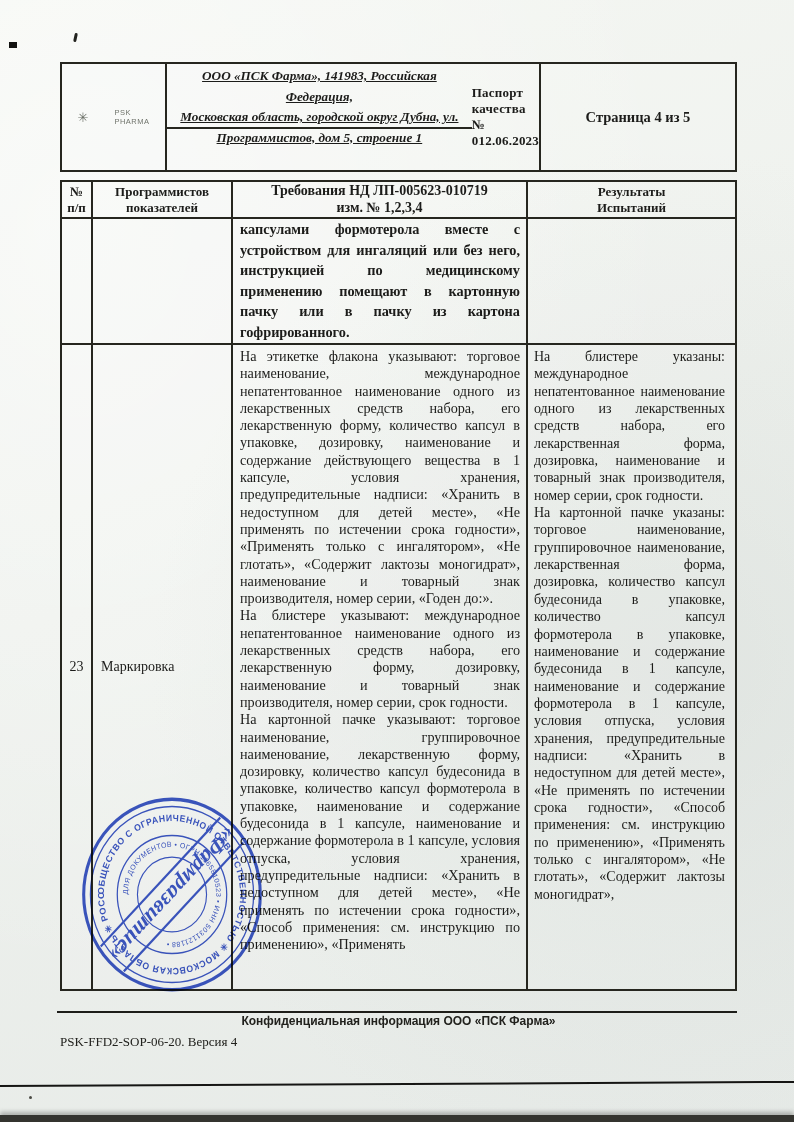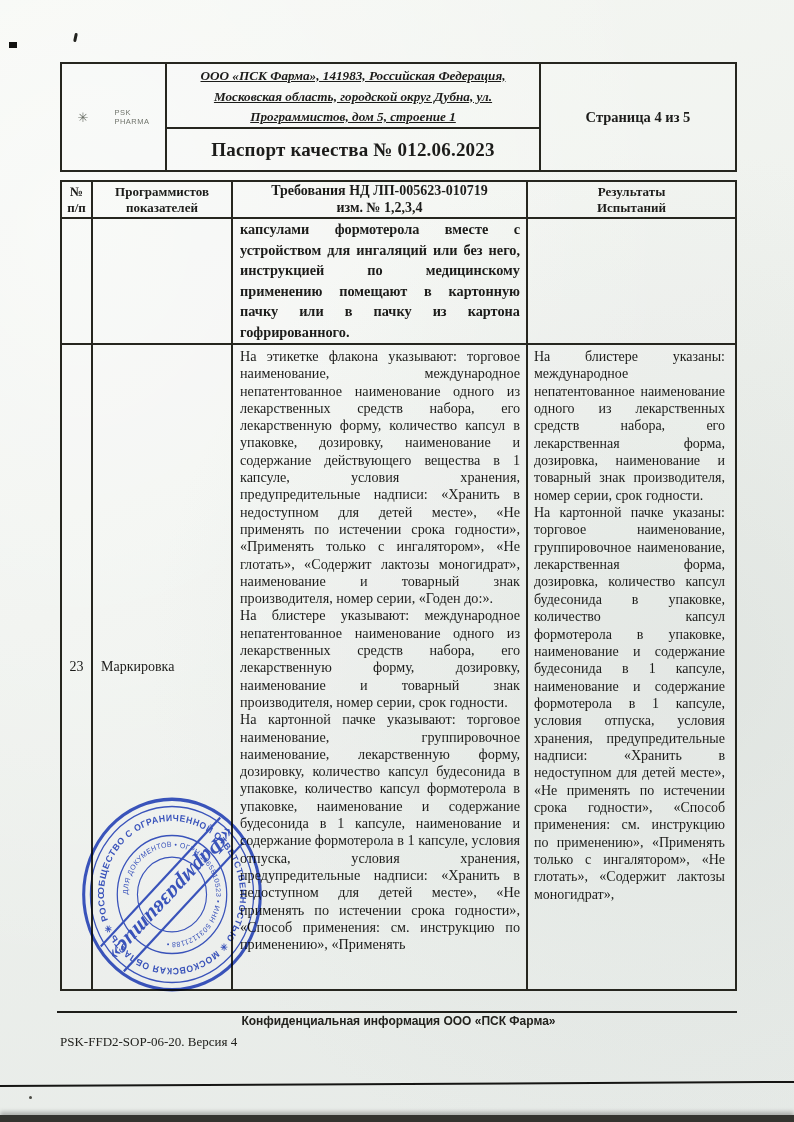--- a/index.html
+++ b/index.html
@@ -23,27 +23,27 @@
   .bottom-band { position:absolute; left:0; bottom:0; width:794px; height:7px; background:#34342f; box-shadow:0 -3px 4px rgba(60,60,55,.35); }
 
   
   .header-box {
     position:absolute; left:60px; top:62px; width:677px; height:110px;
     border:2.5px solid #26261f; display:flex; background:rgba(255,255,255,.12);
   }
   .logo-cell { width:105px; border-right:2px solid #26261f; display:flex; align-items:center; justify-content:center; gap:4px; }
   .logo-star { font-family:"DejaVu Sans", sans-serif; font-size:13px; color:#6a6f66; }
   .logo-text { font-family:"Liberation Sans", sans-serif; font-size:7.5px; letter-spacing:.5px; color:#70746c; line-height:9px;margin-left:22px; }
-  .mid-cell { flex:1; display:flex; flex-direction:column;justify-content:space-between; }
+  .mid-cell { flex:1; display:flex; flex-direction:row;justify-content:space-between; }
   .addr-cell {
     height:65px; border-bottom:2px solid #26261f; padding:2px 8px 0 8px;
     text-align:center; font-weight:bold; font-style:italic; font-size:13.2px; line-height:20.5px;
   }
   .addr-cell .u { text-decoration:underline; }
-  .title-cell { flex:1; display:flex; align-items:center; justify-content:center; font-weight:bold; font-size:19px; letter-spacing:.2px; }
+  .title-cell { flex:1; display:flex; align-items:center; justify-content:center; font-weight:bold; font-size:13px; letter-spacing:.2px; }
   .pagenum-cell { width:196px; border-left:2px solid #26261f; display:flex; align-items:center; justify-content:center; font-weight:bold; font-size:14.5px; }
 
   
   .qtable {
     position:absolute; left:60px; top:180px; width:677px; height:811px;
     border:2.5px solid #26261f; display:grid;
     grid-template-columns:31px 140px 295px 1fr;
     grid-template-rows:37px 126px 1fr;
     background:rgba(255,255,255,.10);
   }

